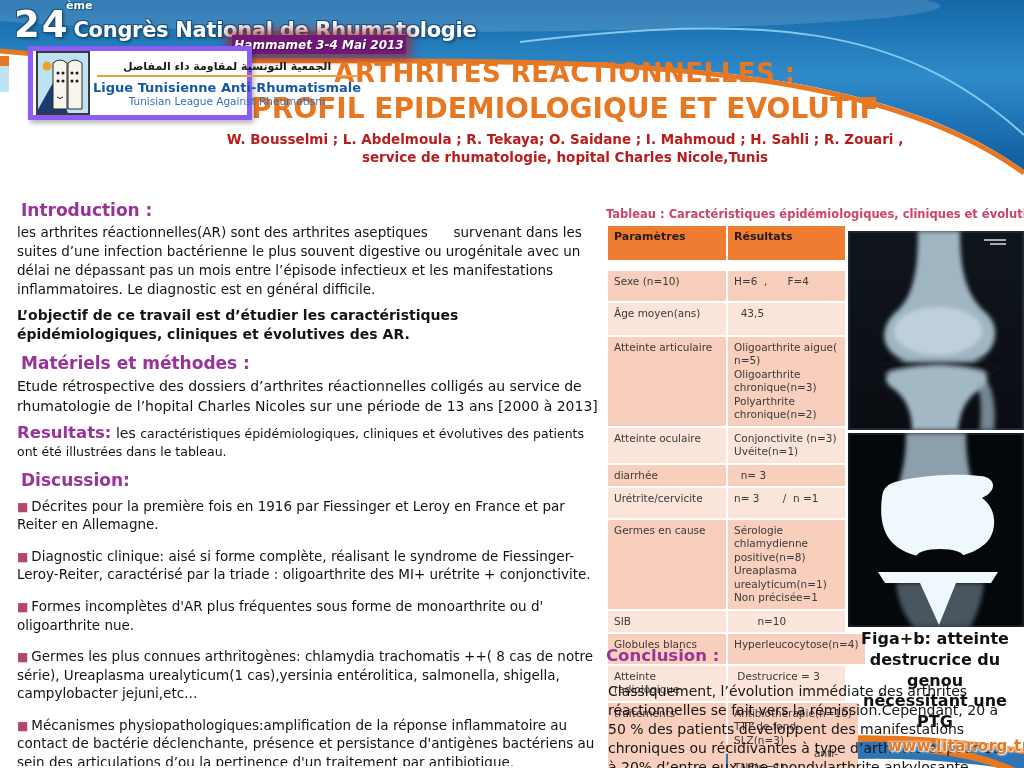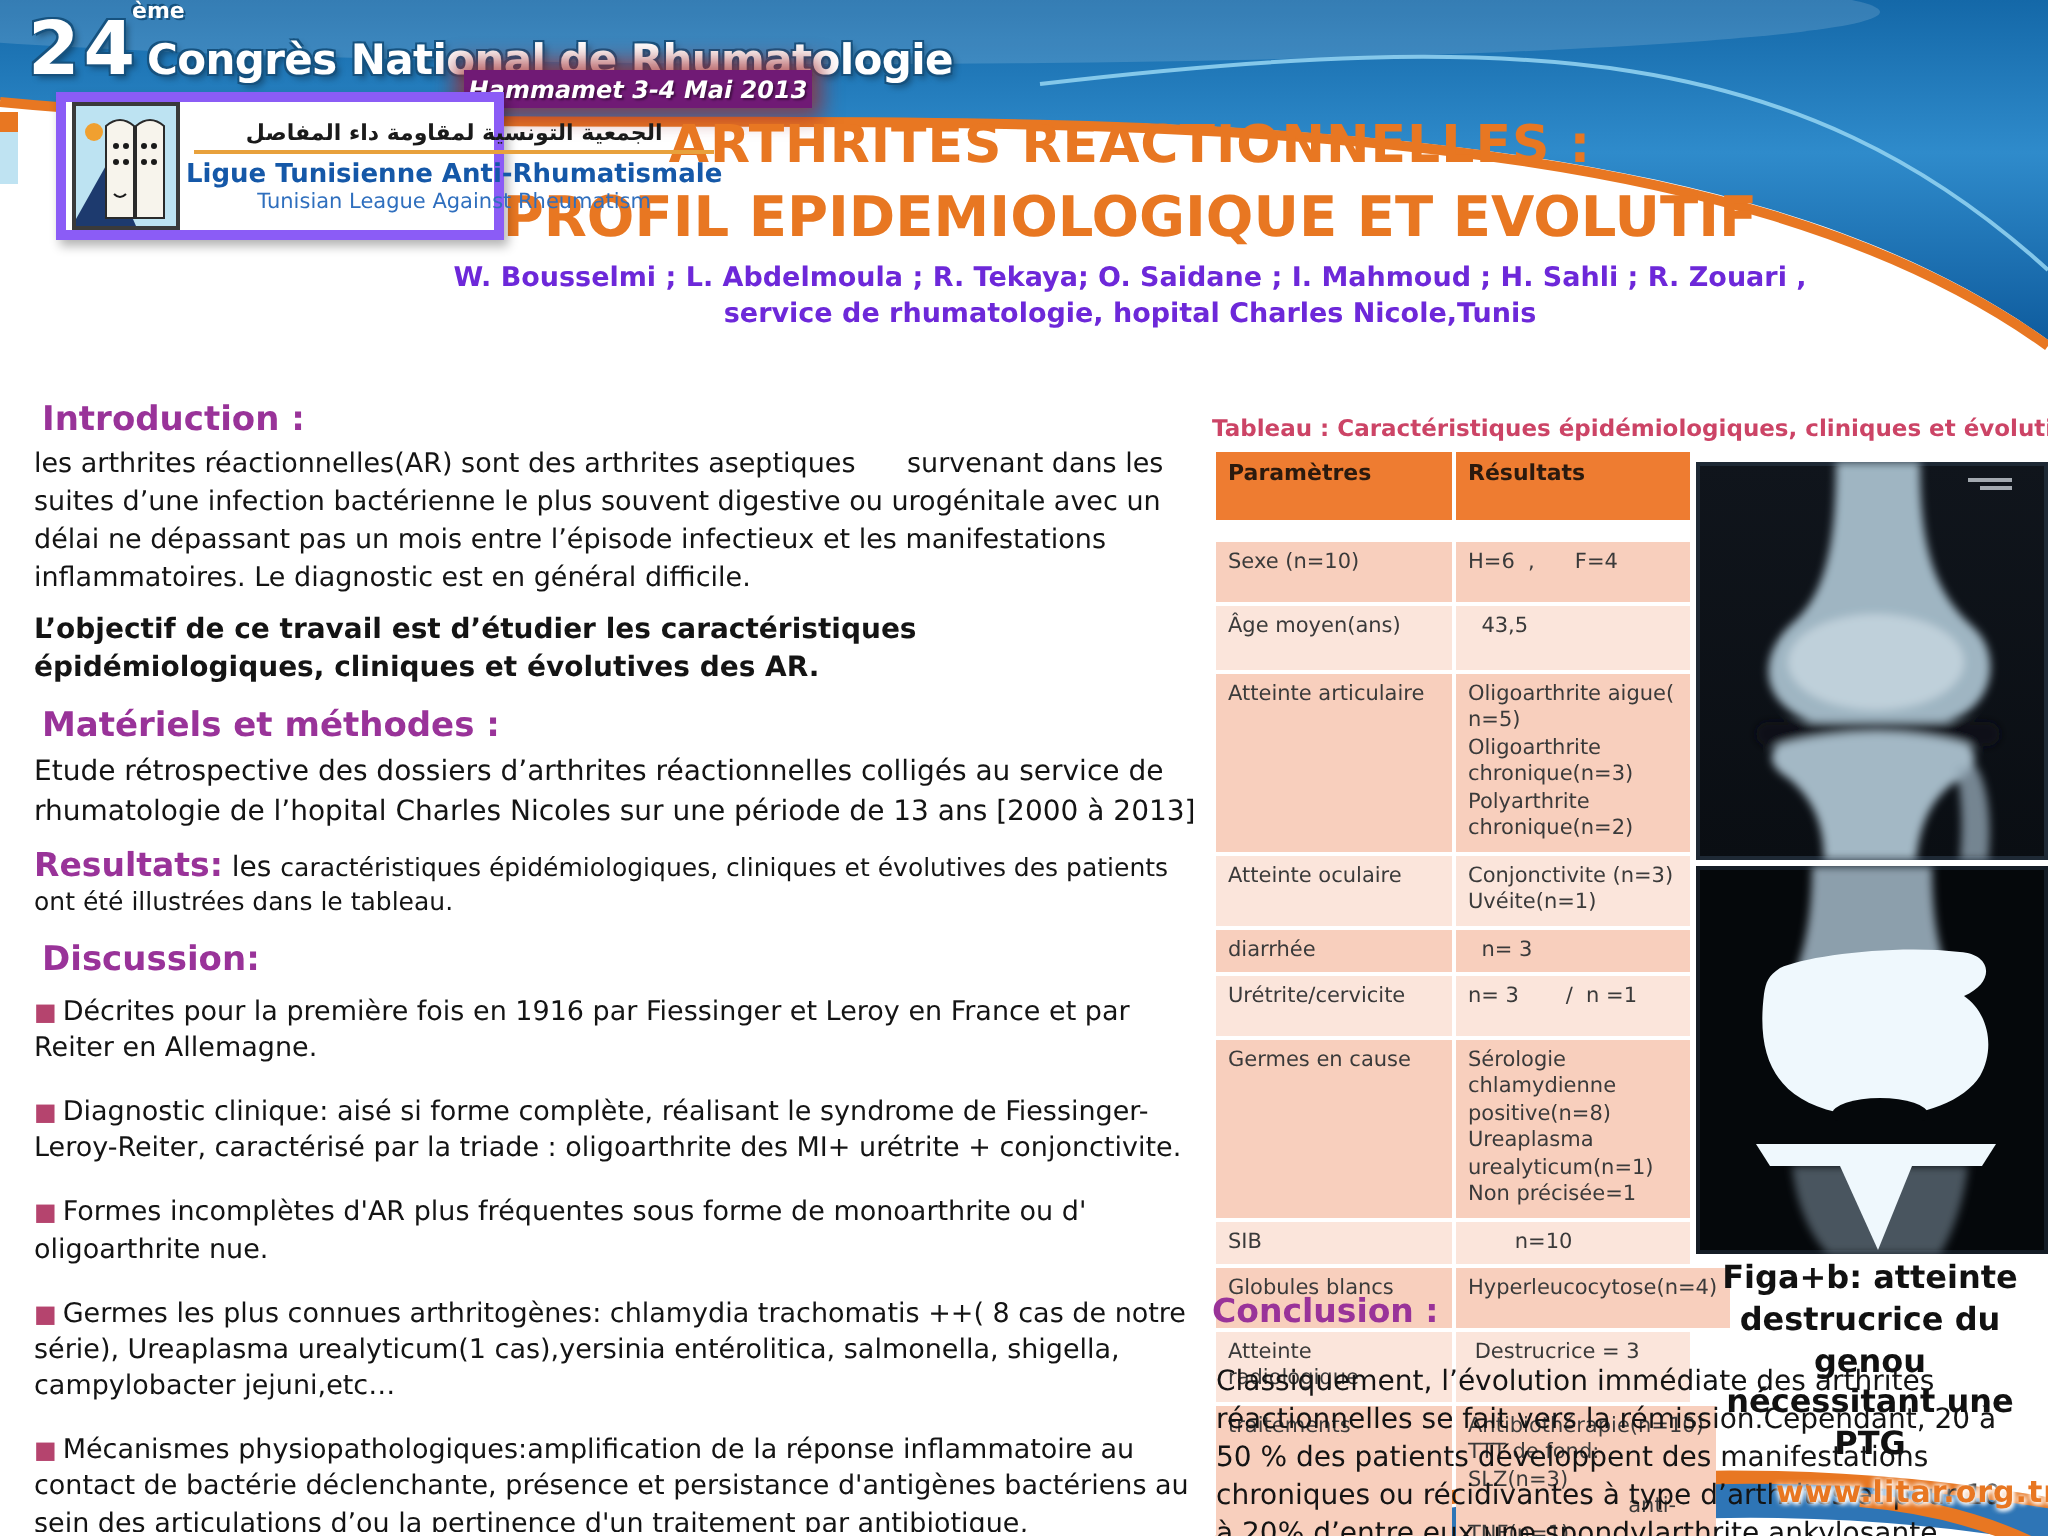--- a/index.html
+++ b/index.html
@@ -26,21 +26,21 @@
   .logo-texts{flex:1;text-align:center;padding:0 3px;}
   .logo-ar{font-size:11px;font-weight:bold;color:#1a1a1a;direction:rtl;}
   .logo-sep{border:none;border-top:2px solid #E8A13C;margin:2px 4px 3px;}
   .logo-fr{font-size:13px;font-weight:bold;color:#1558A8;white-space:nowrap;}
   .logo-en{font-size:10.5px;color:#2F6FBE;white-space:nowrap;}
   .title1{position:absolute;top:58px;left:215px;width:700px;z-index:3;text-align:center;
           font-size:26px;font-weight:bold;color:#E87722;letter-spacing:.5px;white-space:nowrap;}
   .title2{position:absolute;top:92px;left:165px;width:800px;z-index:3;text-align:center;
           font-size:28px;font-weight:bold;color:#E87722;white-space:nowrap;}
   .authors{position:absolute;top:131px;left:165px;width:800px;z-index:3;text-align:center;
-           color:#6d28d9;font-weight:bold;font-size:13.5px;line-height:1.3;}
+           color:#b91c1c;font-weight:bold;font-size:13.5px;line-height:1.3;}
   .authors div{white-space:nowrap;}
   
   .left-col{position:absolute;top:200px;left:17px;width:581px;height:566px;overflow:hidden;z-index:2;}
   .sec-h{font-size:17px;font-weight:bold;color:#993399;margin:9px 0 3px 4px;}
   .sec-h.first{margin-top:0;}
   .body-p{font-size:13.5px;line-height:1.4;margin:0;color:#141414;}
   .intro-body{white-space:pre-wrap;}
   .objective{font-weight:bold;font-size:14px;margin-top:7px;line-height:1.38;}
   .methods-body{font-size:14px;line-height:1.45;}
   .results-line{margin-top:5px;line-height:1.3;}

